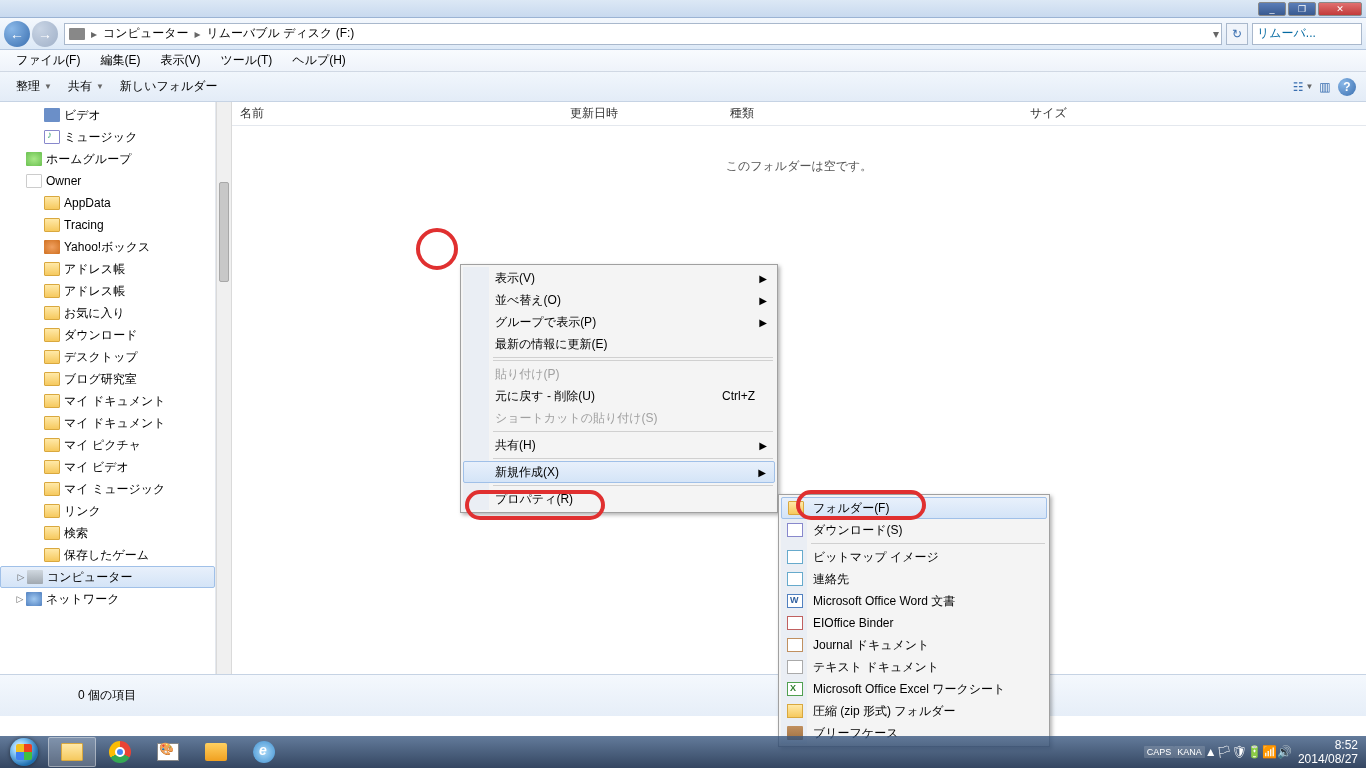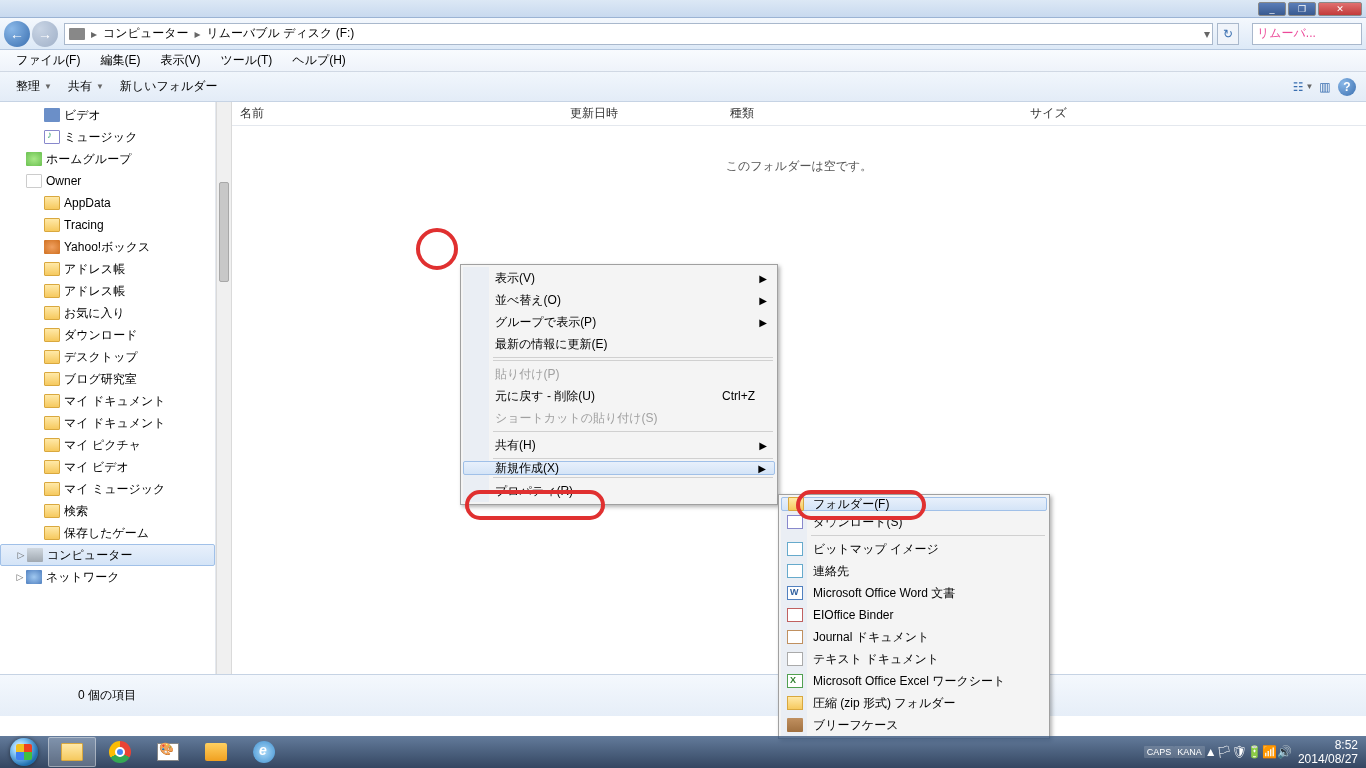--- a/index.html
+++ b/index.html
@@ -14,21 +14,21 @@
 
 
 .navbar { height: 32px; background: linear-gradient(#f4f8fd, #dde9f7); display: flex; align-items: center; padding: 0 4px; border-bottom: 1px solid #b4c7df; }
 .navbtn { width: 26px; height: 26px; border-radius: 50%; background: radial-gradient(circle at 30% 30%, #8ab8e8, #3a6fb0); margin-right: 2px; display: flex; align-items: center; justify-content: center; color: #fff; font-size: 14px; cursor: pointer; }
 .navbtn.fwd { background: radial-gradient(circle at 30% 30%, #c8d4e4, #a0b0c8); }
 .addressbar { flex: 1; height: 22px; background: #fff; border: 1px solid #a9b8cc; display: flex; align-items: center; margin: 0 4px; }
 .addressbar .drive-icon { width: 16px; height: 12px; background: #888; margin: 0 4px; border-radius: 1px; }
 .addressbar .crumb { padding: 0 4px; cursor: pointer; }
 .addressbar .sep { color: #666; padding: 0 2px; }
 .refreshbtn { width: 22px; height: 22px; border: 1px solid #a9b8cc; background: #f0f4fa; display: flex; align-items: center; justify-content: center; color: #3a6fb0; cursor: pointer; }
-.searchbox { width: 110px; height: 22px; border: 1px solid #a9b8cc; background: #fff; margin-left: 13px; padding: 0 4px; color: #ec4899; display: flex; align-items: center; overflow: hidden; }
+.searchbox { width: 110px; height: 22px; border: 1px solid #a9b8cc; background: #fff; margin-left: 4px; padding: 0 4px; color: #0369a1; display: flex; align-items: center; overflow: hidden; }
 
 
 .menubar { height: 22px; background: linear-gradient(#f9fbfe, #eef3fa); display: flex; align-items: center; padding: 0 6px; border-bottom: 1px solid #d0d8e4; }
 .menubar .menuitem { padding: 0 10px; cursor: pointer; }
 
 
 .toolbar { height: 30px; background: linear-gradient(#f1f6fc, #e3ecf7); display: flex; align-items: center; padding: 0 8px; border-bottom: 1px solid #c6d3e4; }
 .toolbar .toolitem { padding: 0 8px; cursor: pointer; display: flex; align-items: center; gap: 4px; }
 .toolbar .dd { font-size: 8px; color: #666; }
 .toolbar .spacer { flex: 1; }
@@ -62,21 +62,21 @@
 .emptymsg { text-align: center; margin-top: 32px; color: #555; }
 
 
 .statusbar { height: 42px; background: linear-gradient(#f4f8fd, #e6eef8); border-top: 1px solid #c6d3e4; display: flex; align-items: center; padding: 0 8px; gap: 10px; }
 
 
 .ctxmenu { position: absolute; background: #f4f4f4; border: 1px solid #a0a0a0; box-shadow: 2px 2px 4px rgba(0,0,0,.3); padding: 2px; }
 .ctxmenu .iconcol { position: absolute; left: 2px; top: 2px; bottom: 2px; width: 26px; background: #eaeef4; }
 .ctxmenu .mi { position: relative; height: 22px; display: flex; align-items: center; padding-left: 32px; padding-right: 28px; cursor: pointer; white-space: nowrap; }
 .ctxmenu .mi.disabled { color: #a0a0a0; cursor: default; }
-.ctxmenu .mi.highlighted { background: linear-gradient(#e8f0fb, #d4e4f7); border: 1px solid #a0c0e8; border-radius: 2px; padding-left: 31px; padding-right: 27px; height: 14px; }
+.ctxmenu .mi.highlighted { background: linear-gradient(#e8f0fb, #d4e4f7); border: 1px solid #a0c0e8; border-radius: 2px; padding-left: 31px; padding-right: 27px; height: 22px; }
 .ctxmenu .mi .arrow { position: absolute; right: 8px; font-size: 10px; }
 .ctxmenu .mi .shortcut { position: absolute; right: 20px; }
 .ctxmenu .msep { height: 1px; background: #d0d0d0; margin: 2px 2px 2px 30px; }
 .ctxmenu .mi .micon { position: absolute; left: 6px; width: 16px; height: 14px; }
 .mic-folder { background: linear-gradient(#ffe9a8, #f6c95e); border: 1px solid #d9a83e; border-radius: 1px; }
 .mic-shortcut { background: #fff; border: 1px solid #88c; }
 .mic-bmp { background: #fff; border: 1px solid #6ac; }
 .mic-contact { background: #fff; border: 1px solid #6ac; }
 .mic-word { background: #fff; border: 1px solid #5080c0; }
 .mic-word::after { content: "W"; color: #3060a0; font-size: 9px; font-weight: bold; position: absolute; left: 2px; }
@@ -272,20 +272,26 @@
       <div class="tree-item">
         <span class="indent" style="width:28px"></span>
         <span class="expander"></span>
         <span class="ticon-f ic-folder-sp"></span>
         <span>マイ ミュージック</span>
       </div>
       <div class="tree-item">
         <span class="indent" style="width:28px"></span>
         <span class="expander"></span>
         <span class="ticon-f ic-folder-sp"></span>
+        <span>リンク</span>
+      </div>
+      <div class="tree-item">
+        <span class="indent" style="width:28px"></span>
+        <span class="expander"></span>
+        <span class="ticon-f ic-folder-sp"></span>
         <span>検索</span>
       </div>
       <div class="tree-item">
         <span class="indent" style="width:28px"></span>
         <span class="expander"></span>
         <span class="ticon-f ic-folder-sp"></span>
         <span>保存したゲーム</span>
       </div>
       <div class="tree-item selected">
         <span class="indent" style="width:10px"></span>

